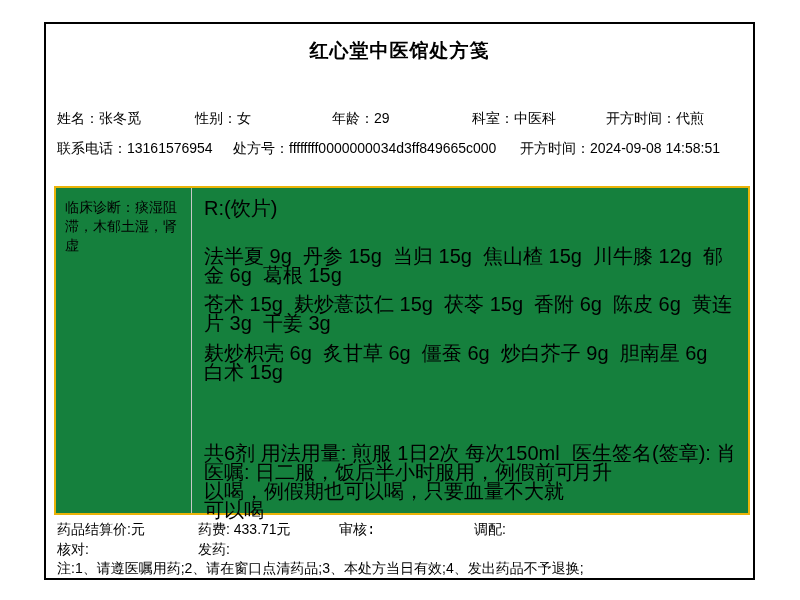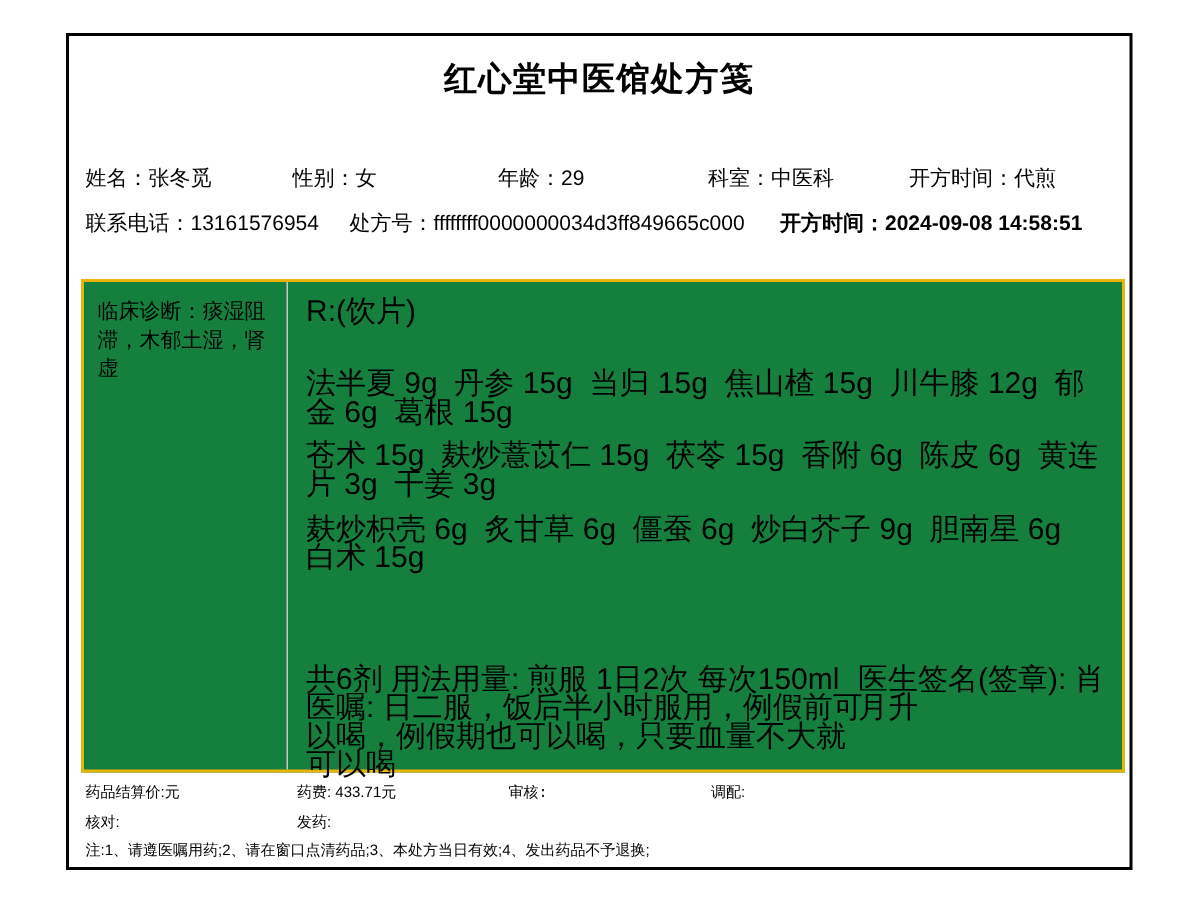--- a/index.html
+++ b/index.html
@@ -20,21 +20,21 @@
     height: 554px;
     border: 2px solid #000000;
     background: #ffffff;
   }
   .title {
     position: absolute;
     left: 0;
     top: 14px;
     width: 100%;
     text-align: center;
-    font-size: 22px;
+    font-size: 19px;
     font-weight: bold;
     letter-spacing: 1px;
   }
   .field {
     position: absolute;
     font-size: 14px;
     white-space: nowrap;
   }
   .rx-box {
     position: absolute;
@@ -60,40 +60,40 @@
     line-height: 19px;
   }
   .rx-item {
     position: absolute;
     font-size: 20px;
     white-space: pre-wrap;
     line-height: 19px;
   }
   .note-line {
     position: absolute;
-    font-size: 10px;
+    font-size: 14px;
     white-space: nowrap;
   }
 </style>
 </head>
 <body>
 
 <div class="sheet">
 
   <div class="title">红心堂中医馆处方笺</div>
 
   <div class="field" style="left:11px; top:86px;"><span>姓名：</span><span>张冬觅</span></div>
   <div class="field" style="left:149px; top:86px;"><span>性别：</span><span>女</span></div>
   <div class="field" style="left:286px; top:86px;"><span>年龄：</span><span>29</span></div>
   <div class="field" style="left:401px; top:86px;margin-left:25px;"><span>科室：</span><span>中医科</span></div>
   <div class="field" style="left:560px; top:86px;"><span>开方时间：</span><span>代煎</span></div>
 
   <div class="field" style="left:11px; top:116px;"><span>联系电话：</span><span>13161576954</span></div>
   <div class="field" style="left:187px; top:116px;"><span>处方号：</span><span>ffffffff0000000034d3ff849665c000</span></div>
-  <div class="field" style="left:474px; top:116px;font-weight:bold;"><span>开方时间：</span><span>2024-09-08 14:58:51</span></div>
+  <div class="field" style="left:474px; top:116px;"><span>开方时间：</span><span>2024-09-08 14:58:51</span></div>
 
   <div class="rx-box">
     <div class="diag-col">
       <div class="diag-text"><span>临床诊断：</span><span>痰湿阻滞，木郁土湿，肾虚</span></div>
     </div>
 
     <div class="rx-item" style="left:148px; top:11px;">R:(饮片)</div>
 
     <div class="rx-item" style="left:148px; top:59px; width:530px;">法半夏 9g  丹参 15g  当归 15g  焦山楂 15g  川牛膝 12g  郁金 6g  葛根 15g</div>
     <div class="rx-item" style="left:148px; top:107px; width:530px;">苍术 15g  麸炒薏苡仁 15g  茯苓 15g  香附 6g  陈皮 6g  黄连片 3g  干姜 3g</div>

